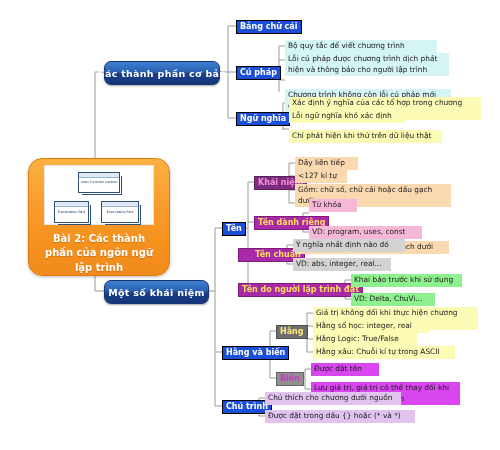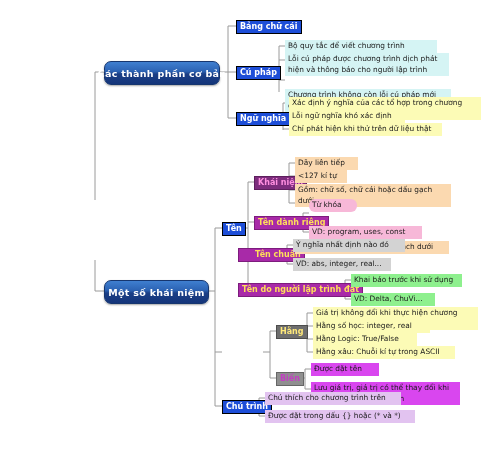--- a/index.html
+++ b/index.html
@@ -159,20 +159,37 @@
       <path d="M305,369 L311,369"></path>
       <path d="M305,389 L311,389"></path>
 
       <path d="M253,406 L259,406"></path>
       <path d="M259,398 L259,416"></path>
       <path d="M259,398 L265,398"></path>
       <path d="M259,416 L265,416"></path>
     </g>
   </svg>
 
+  <div class="central" style="left:28px;top:158px;width:140px;height:110px;">
+    <div class="thumb">
+      <div class="docbox top">
+        <div class="hdr"></div>
+        <span>main function section</span>
+      </div>
+      <div class="docbox bl">
+        <div class="hdr"></div>
+        <span>Declaration Part</span>
+      </div>
+      <div class="docbox br">
+        <div class="hdr"></div>
+        <span>Executable Part</span>
+      </div>
+    </div>
+    <div class="central-title">Bài 2: Các thành phần của ngôn ngữ lập trình</div>
+  </div>
 
   <div class="mainnode" style="left:104px;top:61px;width:114px;height:22px;">
       <span>Các thành phần cơ bản</span>
     </div>
 
   <div class="mainnode" style="left:104px;top:280px;width:103px;height:22px;">
       <span>Một số khái niệm</span>
     </div>
 
   <div class="lbl dark" style="left:236px;top:20px;">Bảng chữ cái</div>
@@ -184,53 +201,54 @@
   <div class="lbl dark" style="left:222px;top:222px;">Tên</div>
 
   <div class="lbl violet" style="left:254px;top:176px;">Khái niệm</div>
 
   <div class="lbl magenta" style="left:254px;top:216px;">Tên dành riêng</div>
 
   <div class="lbl magenta" style="left:238px;top:248px;padding-left:16px;">Tên chuẩn</div>
 
   <div class="lbl magenta" style="left:238px;top:283px;">Tên do người lập trình đặt</div>
 
+  <div class="lbl dark" style="left:222px;top:346px;">Hằng và biến</div>
 
   <div class="lbl grayY" style="left:276px;top:325px;">Hằng</div>
 
   <div class="lbl grayM" style="left:276px;top:372px;">Biến</div>
 
   <div class="lbl dark" style="left:222px;top:400px;">Chú trình</div>
 
   <div class="leaf cyan" style="left:285px;top:40px;width:146px;">Bộ quy tắc để viết chương trình</div>
   <div class="leaf cyan" style="left:285px;top:53px;width:158px;">Lỗi cú pháp được chương trình dịch phát hiện và thông báo cho người lập trình</div>
   <div class="leaf cyan" style="left:285px;top:89px;width:160px;">Chương trình không còn lỗi cú pháp mới dịch sang được ngôn ngữ máy</div>
 
   <div class="leaf yellow" style="left:289px;top:97px;width:186px;">Xác định ý nghĩa của các tổ hợp trong chương trình</div>
   <div class="leaf yellow" style="left:289px;top:110px;width:110px;">Lỗi ngữ nghĩa khó xác định</div>
-  <div class="leaf yellow" style="left:289px;top:123px;width:147px;">Chỉ phát hiện khi thử trên dữ liệu thật</div>
+  <div class="leaf yellow" style="left:289px;top:130px;width:147px;">Chỉ phát hiện khi thử trên dữ liệu thật</div>
 
   <div class="leaf peach" style="left:295px;top:157px;width:57px;">Dãy liên tiếp</div>
   <div class="leaf peach" style="left:295px;top:170px;width:46px;">&lt;127 kí tự</div>
   <div class="leaf peach" style="left:295px;top:184px;width:150px;">Gồm: chữ số, chữ cái hoặc dấu gạch dưới</div>
   <div class="leaf peach" style="left:295px;top:197px;width:148px;margin-top:44px;">Bắt đầu: chữ cái hoặc dấu gạch dưới</div>
 
-  <div class="leaf pink" style="left:309px;top:199px;width:42px;border-radius:6px;">Từ khóa</div>
+  <div class="leaf pink" style="left:309px;top:199px;width:42px;">Từ khóa</div>
   <div class="leaf pink" style="left:309px;top:226px;width:107px;">VD: program, uses, const</div>
 
   <div class="leaf gray" style="left:293px;top:239px;width:106px;">Ý nghĩa nhất định nào đó</div>
   <div class="leaf gray" style="left:293px;top:258px;width:92px;">VD: abs, integer, real...</div>
 
   <div class="leaf green" style="left:351px;top:274px;width:105px;">Khai báo trước khi sử dụng</div>
   <div class="leaf green" style="left:351px;top:293px;width:78px;">VD: Delta, ChuVi...</div>
 
   <div class="leaf yellow" style="left:313px;top:307px;width:159px;">Giá trị không đổi khi thực hiện chương trình</div>
   <div class="leaf yellow" style="left:313px;top:320px;width:111px;">Hằng số học: integer, real</div>
   <div class="leaf yellow" style="left:313px;top:333px;width:98px;">Hằng Logic: True/False</div>
   <div class="leaf yellow" style="left:313px;top:346px;width:136px;">Hằng xâu: Chuỗi kí tự trong ASCII</div>
 
   <div class="leaf hotpink" style="left:311px;top:363px;width:62px;">Được đặt tên</div>
   <div class="leaf hotpink" style="left:311px;top:382px;width:143px;">Lưu giá trị, giá trị có thể thay đổi khi thực hiện chuwong trình</div>
 
-  <div class="leaf lilac" style="left:265px;top:392px;width:130px;">Chú thích cho chương trình trên</div>
+  <div class="leaf lilac" style="left:265px;top:392px;width:130px;">Chú thích cho chương dưới nguồn</div>
   <div class="leaf lilac" style="left:265px;top:410px;width:144px;">Được đặt trong dấu {} hoặc (* và *)</div>
 
 </div>
 
 </body></html>

